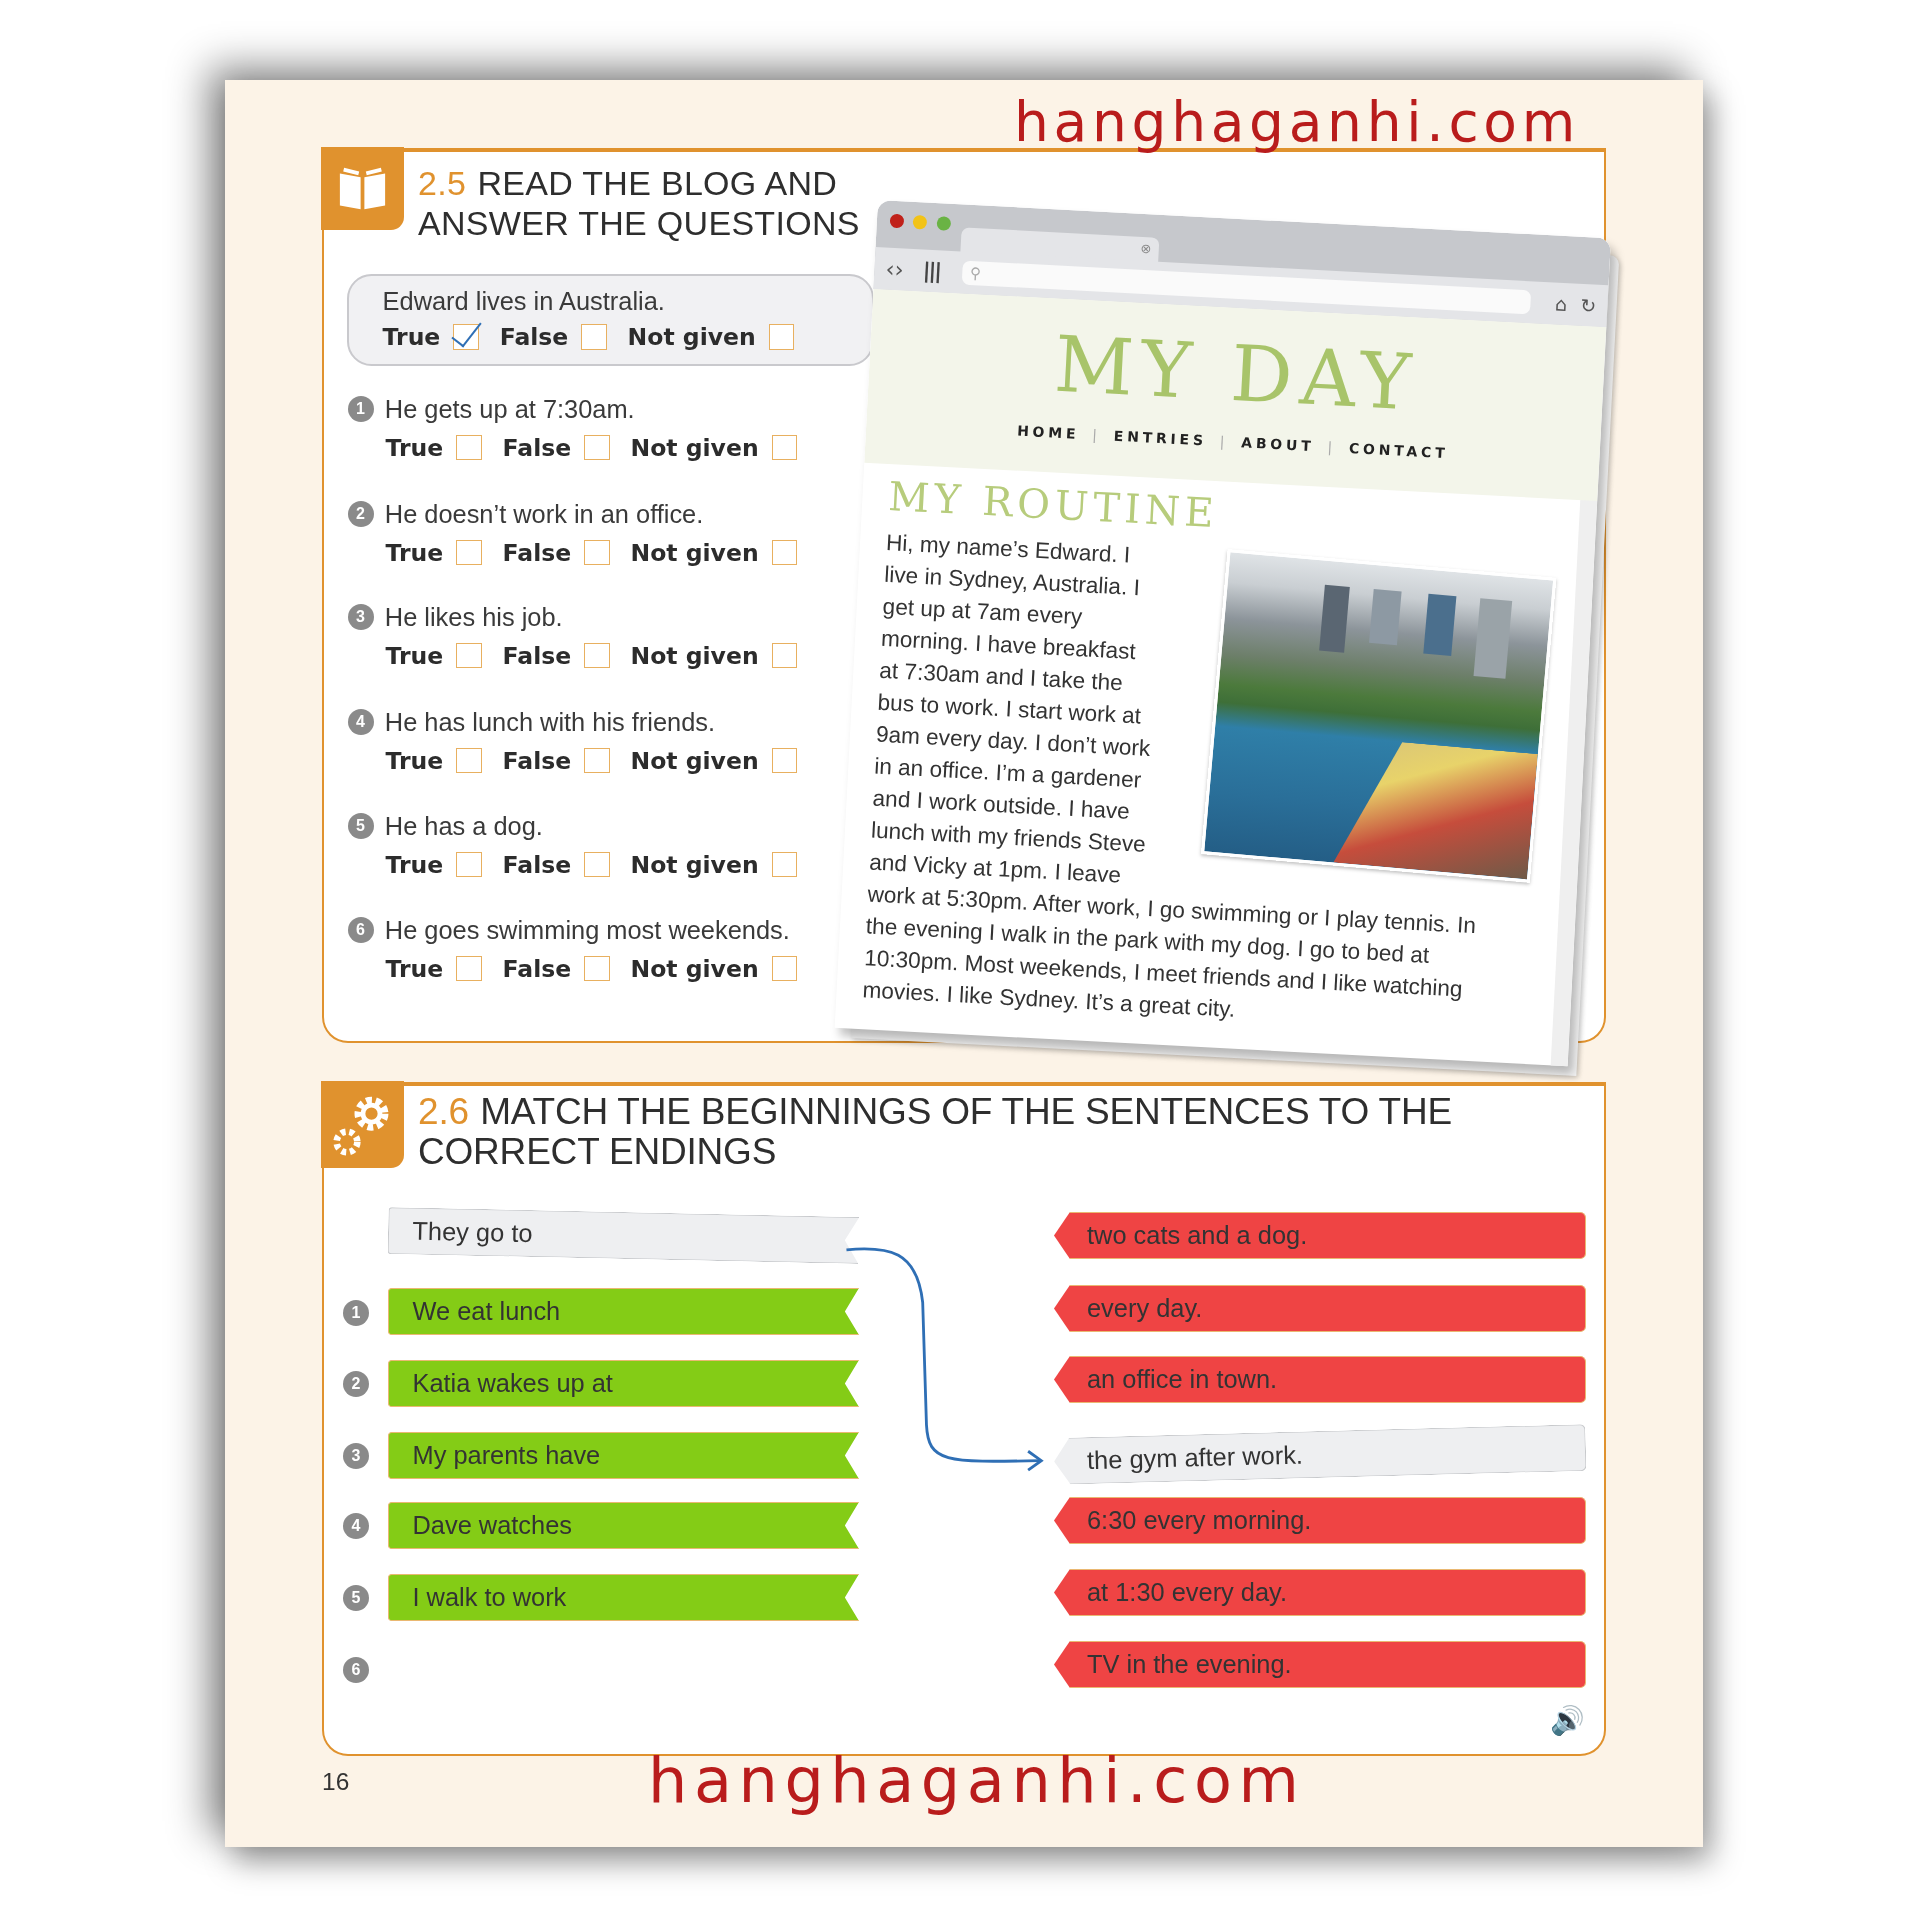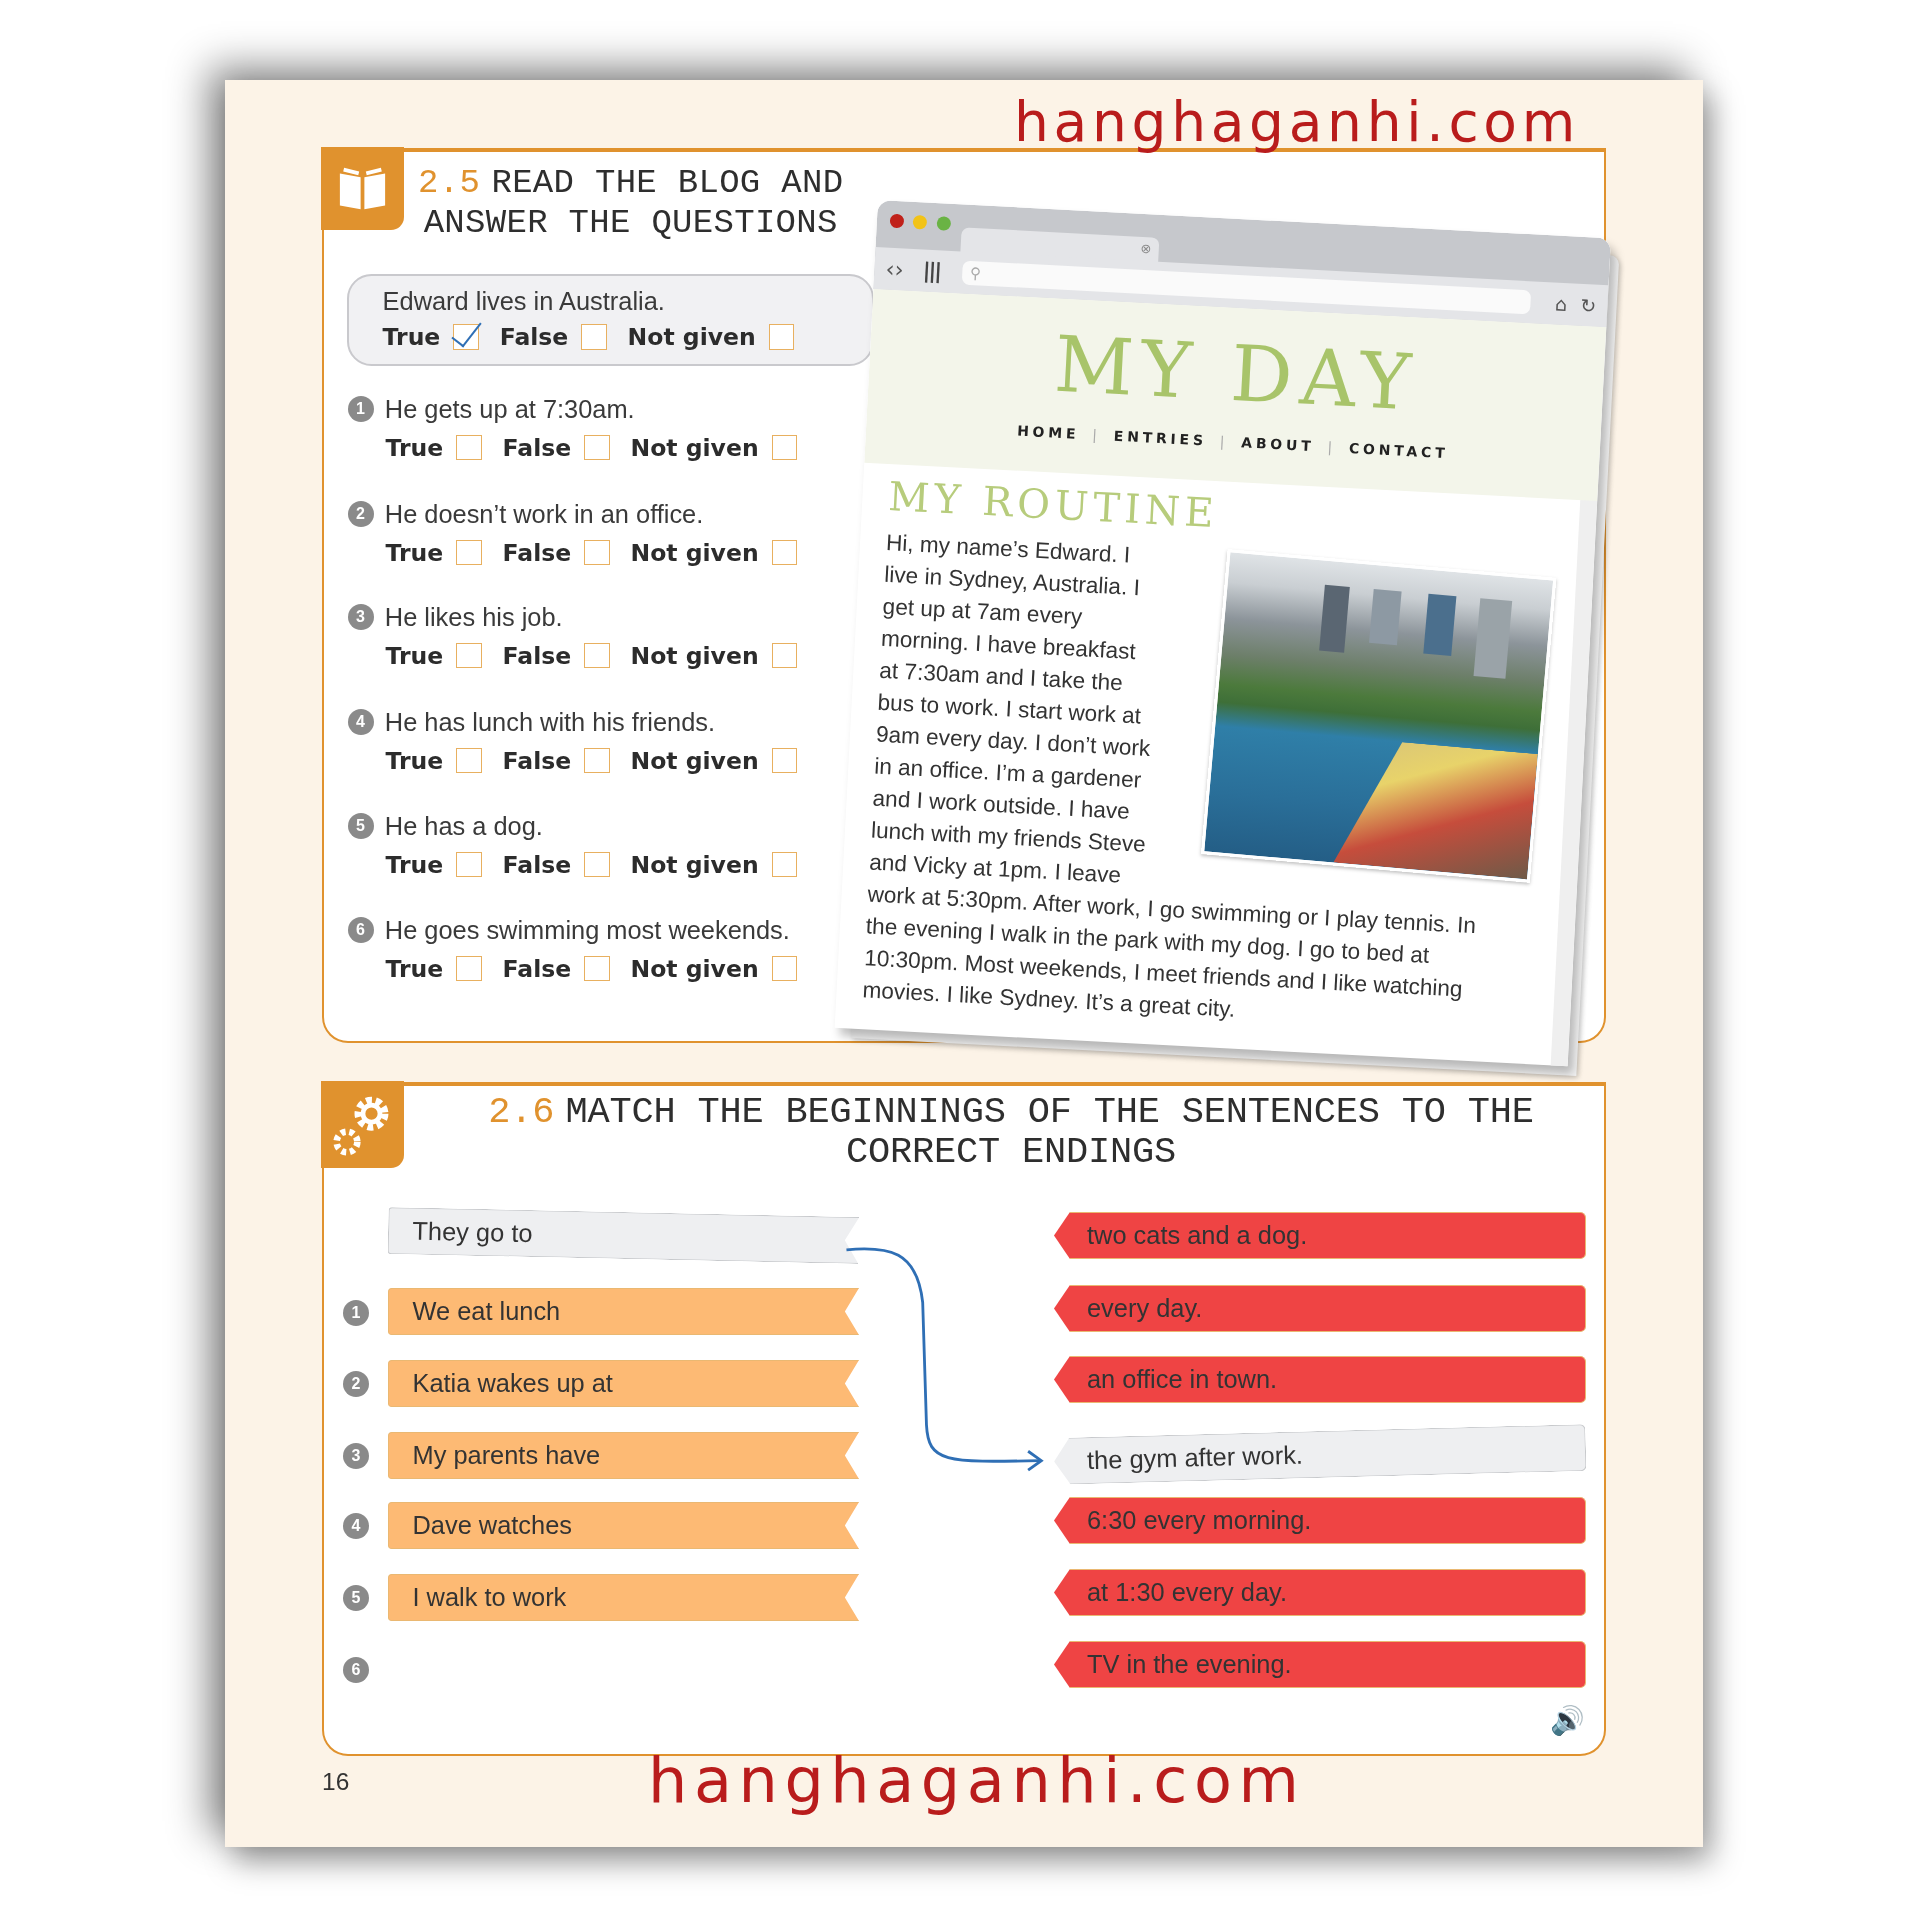--- a/index.html
+++ b/index.html
@@ -27,22 +27,22 @@
 
   .tab-icon {
     position: absolute; left: -2.8px; top: -4.7px; width: 83px; height: 83px;
     background: #e0922e; border-radius: 0 0 13px 0;
     display: flex; align-items: center; justify-content: center;
   }
   .sec-26 .tab-icon { height: 87px; }
 
   .sec-title {
     position: absolute; left: 94px; top: 11.3px;
-    font-family: Liberation Mono, monospace; font-size: 34px; line-height: 40px;
-    color: #2e2e2e; letter-spacing: 0.3px; text-align: center;
+    font-family: Liberation Sans, sans-serif; font-size: 34px; line-height: 40px;
+    color: #2e2e2e; letter-spacing: 0.3px;
   }
   .sec-title .num { color: #e0922e; margin-right: 11.3px; }
   .sec-26 .sec-title { top: 6px; font-size: 37px; letter-spacing: -0.2px; }
 
   
   .example {
     position: absolute; left: 22.6px; top: 122px; width: 527px; height: 92px;
     background: #f1f1f3; border: 2.8px solid #c9c9cd; border-radius: 24.5px;
     padding: 7.5px 0 0 34px;
   }
@@ -102,21 +102,21 @@
     border: 3.8px solid #fff; box-shadow: 0 1.9px 3.8px rgba(0,0,0,0.25); overflow: hidden;
   }
   .b-photo .pier { position: absolute; right: 0; bottom: 0; width: 60%; height: 42%; background: linear-gradient(160deg, #d6c27a 0%, #e8d36a 30%, #c64d3c 60%, #6e5a48 100%); clip-path: polygon(30% 0, 100% 0, 100% 100%, 0 100%); }
   .b-photo .bldg { position: absolute; top: 8%; width: 28px; background: #6f7c88; }
   .b-text { font-family: "Liberation Sans", sans-serif; font-size: 22.6px; line-height: 32px; color: #333; }
   .b-text-narrow { width: 282px; }
   .b-text-wide { width: 640px; }
 
   
   .match-left, .match-right { position: absolute; height: 47px; display: flex; align-items: center; font-family: "Liberation Sans", sans-serif; font-size: 25.4px; color: #333; }
-  .match-left { left: 64px; width: 471px; padding-left: 23.5px; background: #fdba74; border: 1.9px solid #eab872; border-right: none;
+  .match-left { left: 64px; width: 471px; padding-left: 23.5px; background: #84cc16; border: 1.9px solid #eab872; border-right: none;
     clip-path: polygon(0 0, 100% 0, 97% 50%, 100% 100%, 0 100%); border-radius: 3.8px 0 0 3.8px; }
   .match-right { left: 730px; width: 532px; padding-left: 33px; background: #ef4444; border: 1.9px solid #eab872; border-left: none; border-radius: 0 5.6px 5.6px 0;
     clip-path: polygon(3% 0, 100% 0, 100% 100%, 3% 100%, 0 50%); }
   .match-left.example-item, .match-right.example-item { background: #eeeff1; border-color: #c7c9cc; }
   .match-left.example-item { transform: rotate(1.2deg); }
   .match-right.example-item { transform: rotate(-1.5deg); }
   .m-num { position: absolute; left: 19px; }
   .m-num .num-badge { margin: 0; }
   .arrow-svg { position: absolute; left: 0; top: 0; pointer-events: none; }
 

